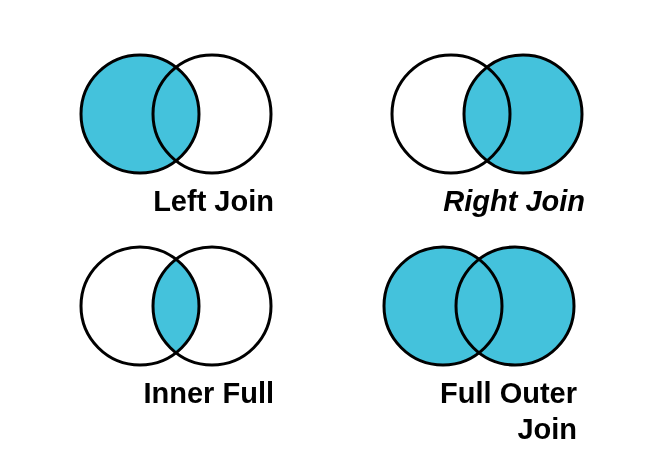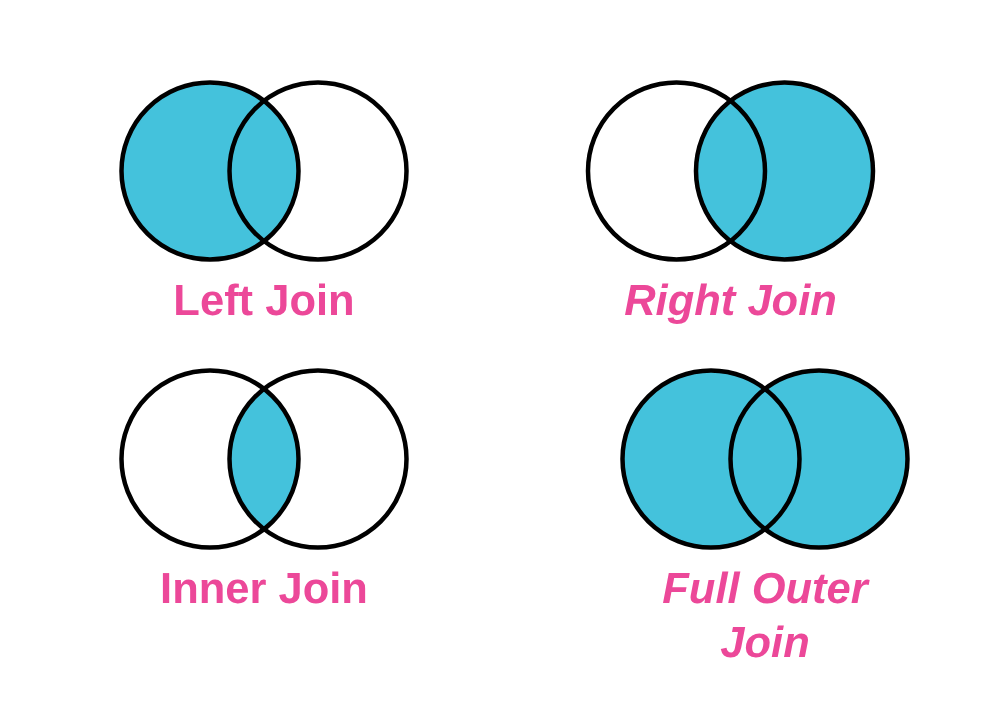--- a/index.html
+++ b/index.html
@@ -25,27 +25,28 @@
     display: block;
     width: 196px;
     height: 124px;
   }
   .venn-caption {
     display: block;
     margin-top: 7px;
     font-size: 29px;
     font-weight: bold;
     line-height: 1.25;
-    color: #ec4899;
+    color: #000000;
     letter-spacing: 0px;
+    text-align: right;
   }
   #cell-0 { left: 78px;  top: 52px;  }
   #cell-1 { left: 389px; top: 52px; font-style: italic;  }
   #cell-2 { left: 78px;  top: 244px; }
-  #cell-3 { left: 412px; top: 244px; font-style: italic; }
+  #cell-3 { left: 381px; top: 244px; }
 </style>
 </head>
 <body>
 
 <div class="canvas">
 
   <figure class="venn-cell" id="cell-0">
     <svg xmlns="http://www.w3.org/2000/svg" viewBox="0 0 196 124">
         <circle cx="62" cy="62" r="59" fill="#ffffff" stroke="none"></circle>
         <circle cx="134" cy="62" r="59" fill="#ffffff" stroke="none"></circle>
@@ -73,21 +74,21 @@
         <circle cx="134" cy="62" r="59" fill="#ffffff" stroke="none"></circle>
         <defs>
           <clipPath id="clip-right-2">
             <circle cx="134" cy="62" r="59"></circle>
           </clipPath>
         </defs>
         <circle cx="62" cy="62" r="59" fill="#44C2DC" stroke="none" clip-path="url(#clip-right-2)"></circle>
         <circle cx="62" cy="62" r="59" fill="none" stroke="#000000" stroke-width="3"></circle>
         <circle cx="134" cy="62" r="59" fill="none" stroke="#000000" stroke-width="3"></circle>
       </svg>
-    <figcaption class="venn-caption">Inner Join</figcaption>
+    <figcaption class="venn-caption">Inner Full</figcaption>
   </figure>
 
   <figure class="venn-cell" id="cell-3">
     <svg xmlns="http://www.w3.org/2000/svg" viewBox="0 0 196 124">
         <circle cx="62" cy="62" r="59" fill="#ffffff" stroke="none"></circle>
         <circle cx="134" cy="62" r="59" fill="#ffffff" stroke="none"></circle>
         <circle cx="62" cy="62" r="59" fill="#44C2DC" stroke="none"></circle>
         <circle cx="134" cy="62" r="59" fill="#44C2DC" stroke="none"></circle>
         <circle cx="62" cy="62" r="59" fill="none" stroke="#000000" stroke-width="3"></circle>
         <circle cx="134" cy="62" r="59" fill="none" stroke="#000000" stroke-width="3"></circle>

